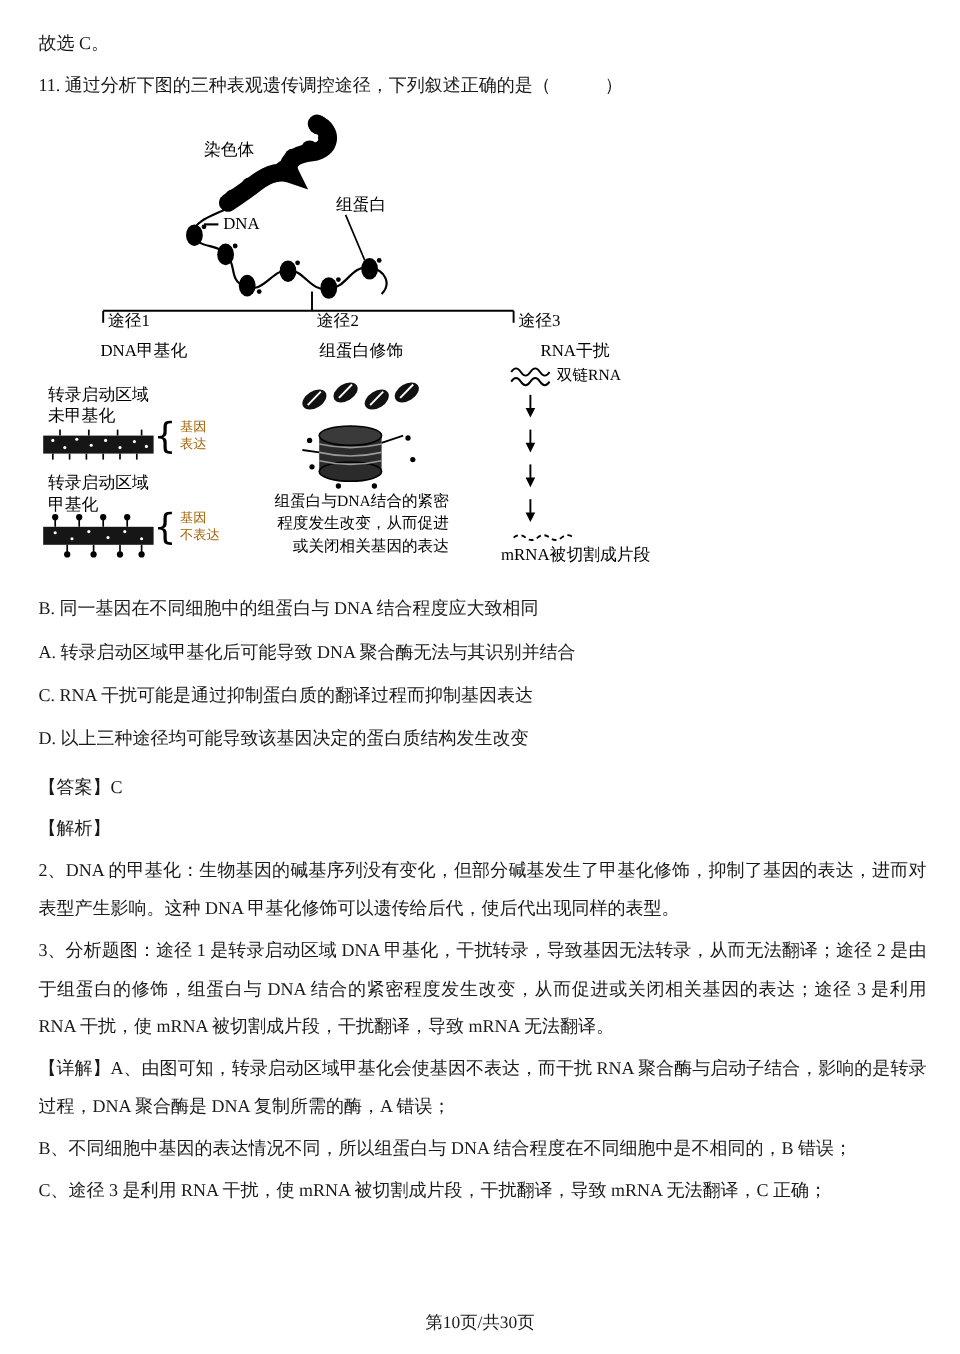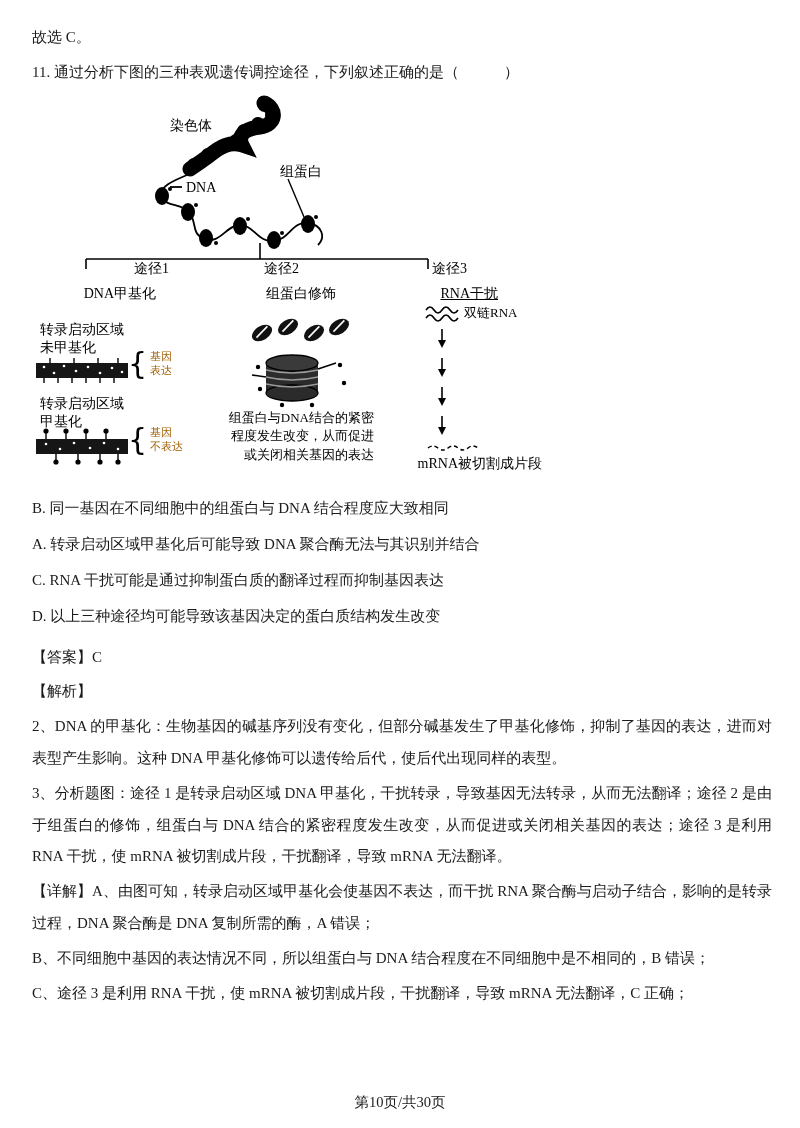--- a/index.html
+++ b/index.html
@@ -69,21 +69,21 @@
     <div class="dlabel" style="left:138px; top:24px;">染色体</div>
     <div class="dlabel" style="left:154px; top:86px;">DNA</div>
     <div class="dlabel" style="left:248px; top:70px;">组蛋白</div>
 
     <svg style="left:46px; top:150px;" width="364" height="28" viewBox="0 0 364 28">
       <line x1="182" y1="0" x2="182" y2="16" stroke="#000" stroke-width="1.6"></line>
       <line x1="8" y1="16" x2="350" y2="16" stroke="#000" stroke-width="1.6"></line>
       <line x1="8" y1="16" x2="8" y2="26" stroke="#000" stroke-width="1.6"></line>
       <line x1="350" y1="16" x2="350" y2="26" stroke="#000" stroke-width="1.6"></line>
     </svg>
-    <div class="dlabel" style="left:58px;  top:167px;margin-left:44px;">途径1</div>
+    <div class="dlabel" style="left:58px;  top:167px;">途径1</div>
     <div class="dlabel" style="left:232px; top:167px;">途径2</div>
     <div class="dlabel" style="left:400px; top:167px;">途径3</div>
 
     <div class="dlabel center" style="left:20px; top:192px; width:104px;">DNA甲基化</div>
 
     <div class="dlabel" style="left:8px; top:228px;">转录启动区域
 未甲基化</div>
 
     <svg style="left:2px; top:264px;" width="124" height="30" viewBox="0 0 124 30">
       <line x1="16" y1="1" x2="16" y2="6" stroke="#000" stroke-width="1.4"></line>
@@ -175,21 +175,21 @@
       <circle cx="92" cy="32" r="2.2" fill="#000"></circle>
         <circle cx="8" cy="38" r="2.2" fill="#000"></circle>
       <circle cx="30" cy="54" r="2.2" fill="#000"></circle>
         <circle cx="60" cy="54" r="2.2" fill="#000"></circle>
     </svg>
 
     <div class="dlabel small" style="left:162px; top:316px; width:180px;">组蛋白与DNA结合的紧密
 程度发生改变，从而促进
 或关闭相关基因的表达</div>
 
-    <div class="dlabel center" style="left:382px; top:192px; width:84px;text-decoration:underline;">RNA干扰</div>
+    <div class="dlabel center" style="left:392px; top:192px; width:84px;">RNA干扰</div>
 
     <svg style="left:392px; top:212px;" width="38" height="20" viewBox="0 0 38 20">
       <path d="M2,5  Q6,-1 10,5  T18,5  T26,5  T34,5" fill="none" stroke="#000" stroke-width="1.6"></path>
       <path d="M2,13 Q6,7  10,13 T18,13 T26,13 T34,13" fill="none" stroke="#000" stroke-width="1.6"></path>
     </svg>
     <div class="dlabel small" style="left:432px; top:211px;">双链RNA</div>
 
     <svg style="left:402px; top:234px;" width="16" height="116" viewBox="0 0 16 116">
       <line x1="8" y1="2" x2="8" y2="15" stroke="#000" stroke-width="1.6"></line>
       <polygon points="4,13 12,13 8,21" fill="#000"></polygon>

